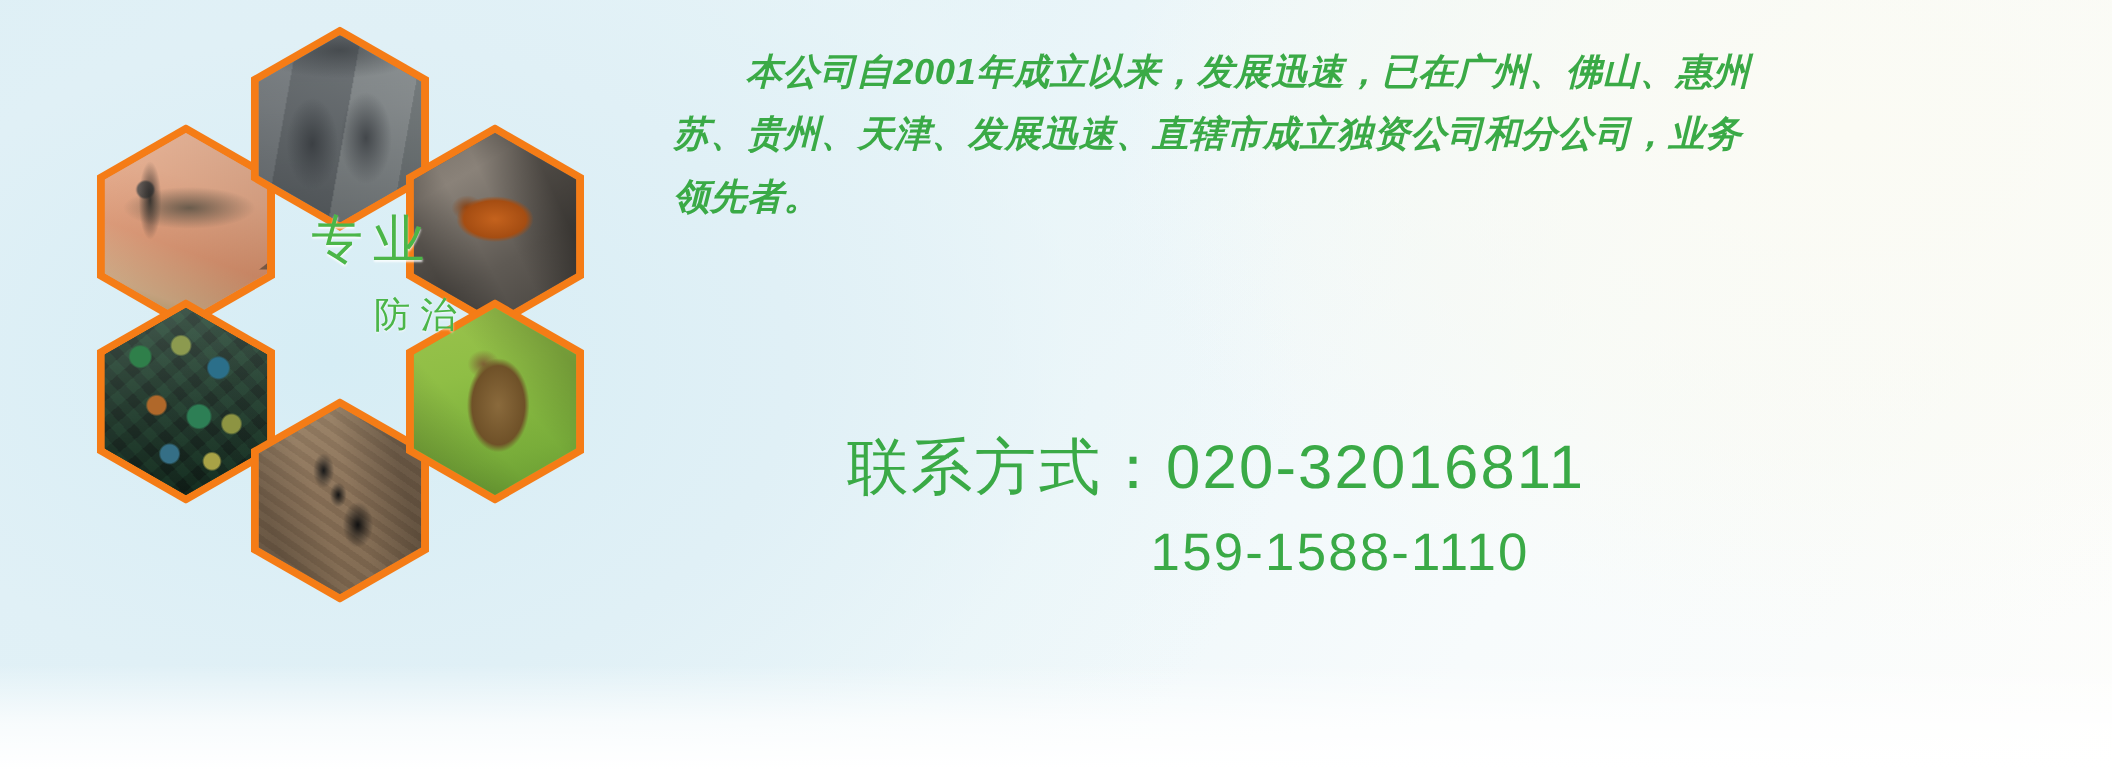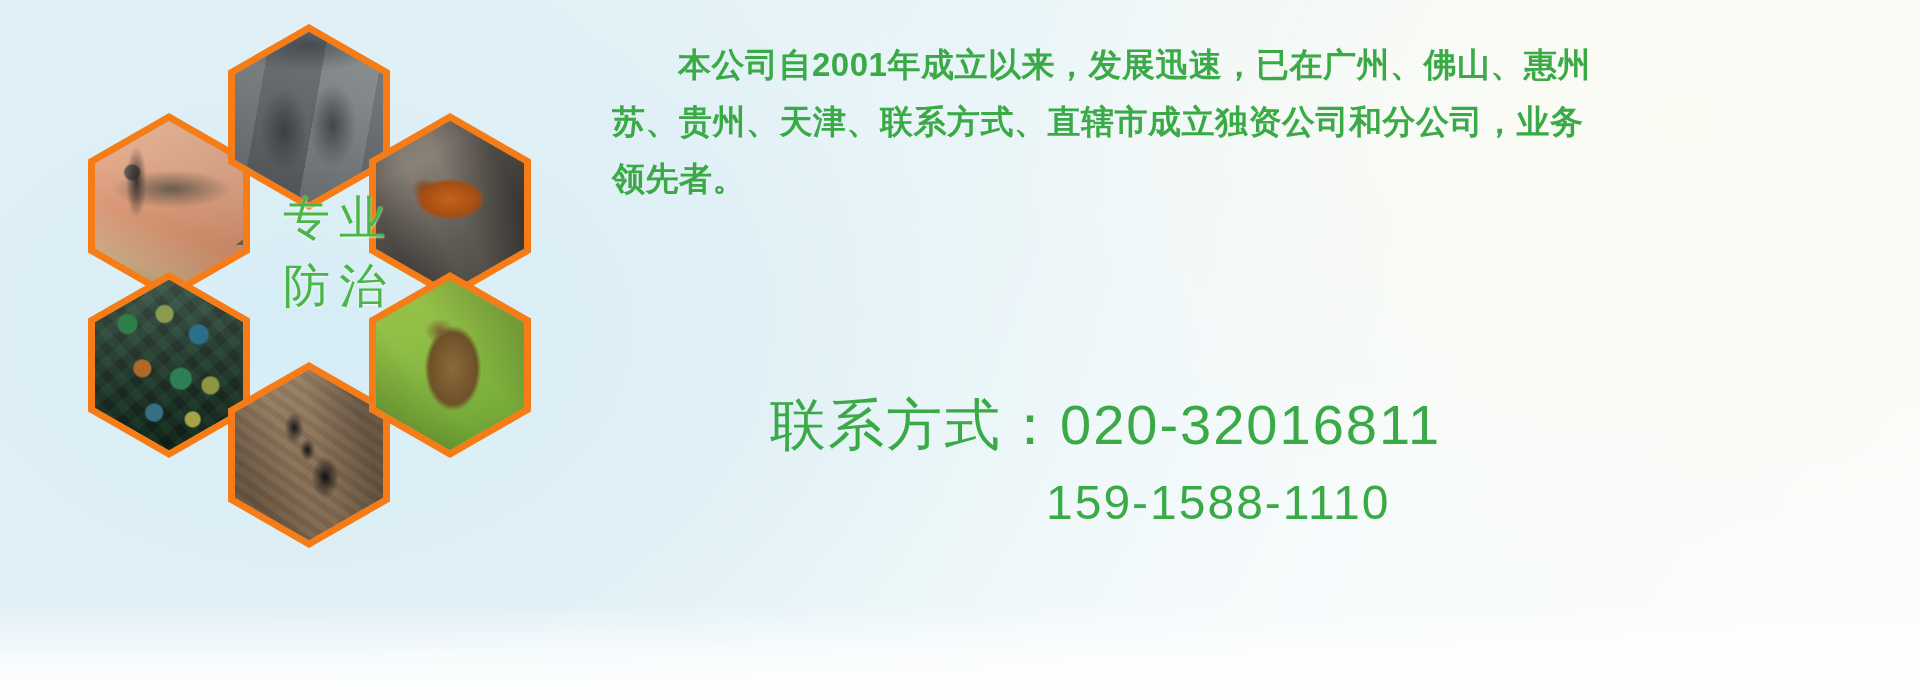--- a/index.html
+++ b/index.html
@@ -164,33 +164,34 @@
     top: 188px;
     width: 170px;
     text-align: center;
     color: #4bb648;
     font-weight: normal;
     letter-spacing: 9px;
     text-shadow: 0 1px 2px rgba(255,255,255,0.85);
     z-index: 5;
   }
   .hex-label .l1 { font-size: 47px; line-height: 60px; }
-  .hex-label .l2 { font-size: 47px; line-height: 60px; margin-top: 8px; }
+  .hex-label .l2 { font-size: 33px; line-height: 60px; margin-top: 8px; text-align: right; }
 
   
   .copy {
     position: absolute;
     left: 612px;
     top: 36px;
     width: 1300px;
     color: #3aaa46;
     font-size: 33px;
     font-weight: bold;
     line-height: 57px;
     letter-spacing: 0.5px;
+    font-style: italic;
   }
   .copy p { margin: 0; white-space: nowrap; }
   .copy p.indent { text-indent: 66px; }
 
   
   .contact {
     position: absolute;
     left: 770px;
     top: 386px;
     color: #3aaa46;
@@ -233,21 +234,21 @@
     </div>
 
     <div class="hex-label">
       <div class="l1">专业</div>
       <div class="l2">防治</div>
     </div>
   </div>
 
   <div class="copy">
     <p class="indent">本公司自2001年成立以来，发展迅速，已在广州、佛山、惠州</p>
-    <p>苏、贵州、天津、联系方式、直辖市成立独资公司和分公司，业务</p>
+    <p>苏、贵州、天津、发展迅速、直辖市成立独资公司和分公司，业务</p>
     <p>领先者。</p>
   </div>
 
   <div class="contact">
     <div class="line1">联系方式：020-32016811</div>
     <div class="line2">159-1588-1110</div>
   </div>
 
 </div>
 

